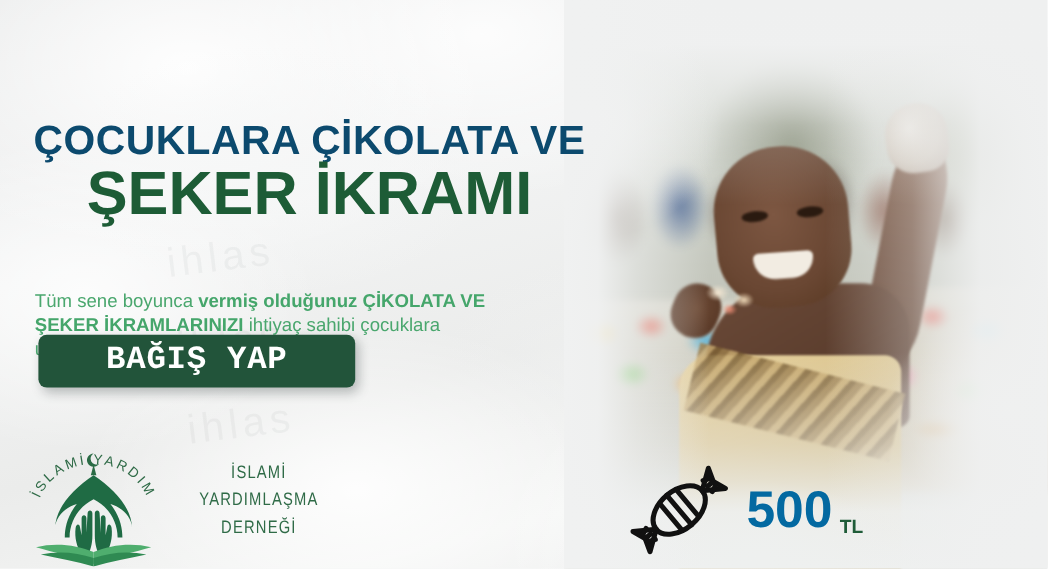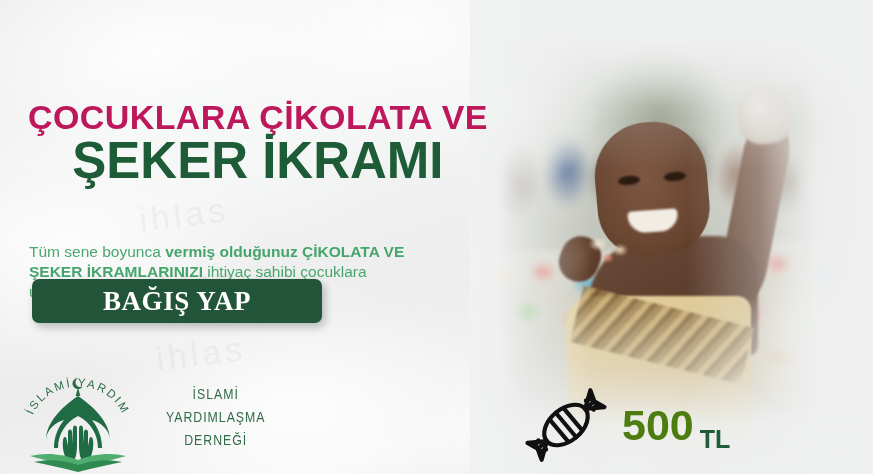--- a/index.html
+++ b/index.html
@@ -205,21 +205,21 @@
   
   .headline {
     position: absolute;
     left: 28px;
     top: 98px;
     z-index: 5;
   }
   .headline-l1 {
     font-size: 34px;
     font-weight: 700;
-    color: #be185d;
+    color: #0c4a6e;
     letter-spacing: 0.4px;
     line-height: 38px;
     white-space: nowrap;
   }
   .headline-l2 {
     font-size: 51px;
     font-weight: 700;
     color: #1d5c36;
     letter-spacing: 0px;
     line-height: 54px;
@@ -238,29 +238,29 @@
     line-height: 20px;
     color: #4aa76e;
     font-weight: 400;
   }
   .body-copy b { font-weight: 700; color: #45a66b; }
 
   .cta {
     position: absolute;
     left: 32px;
     top: 279px;
-    width: 290px;
+    width: 264px;
     height: 44px;
     z-index: 6;
     background: #22543a;
     border: none;
     border-radius: 7px;
     box-shadow: 3px 4px 9px rgba(60,70,70,0.33);
     color: #ffffff;
-    font-family: Liberation Serif, serif;
+    font-family: Liberation Mono, monospace;
     font-size: 27px;
     font-weight: 700;
     letter-spacing: 0.6px;
     cursor: pointer;
     display: flex;
     align-items: center;
     justify-content: center;
     padding: 0;
   }
 
@@ -294,30 +294,30 @@
     position: absolute;
     left: 518px;
     top: 386px;
     z-index: 6;
     display: flex;
     align-items: center;
   }
   .price-icon { width: 96px; height: 78px; flex: 0 0 auto; }
   .price-amount {
     margin-left: 8px;
-    color: #4d7c0f;
+    color: #0369a1;
     font-size: 43px;
     font-weight: 700;
     line-height: 43px;
     text-align: right;
   }
   .price-currency {
     margin-left: 6px;
     color: #1f5c38;
-    font-size: 25px;
+    font-size: 16px;
     font-weight: 700;
     line-height: 43px;
     align-self: flex-end;
     padding-bottom: 3px;
   }
 </style>
 </head>
 <body>
 
 <div class="banner">

